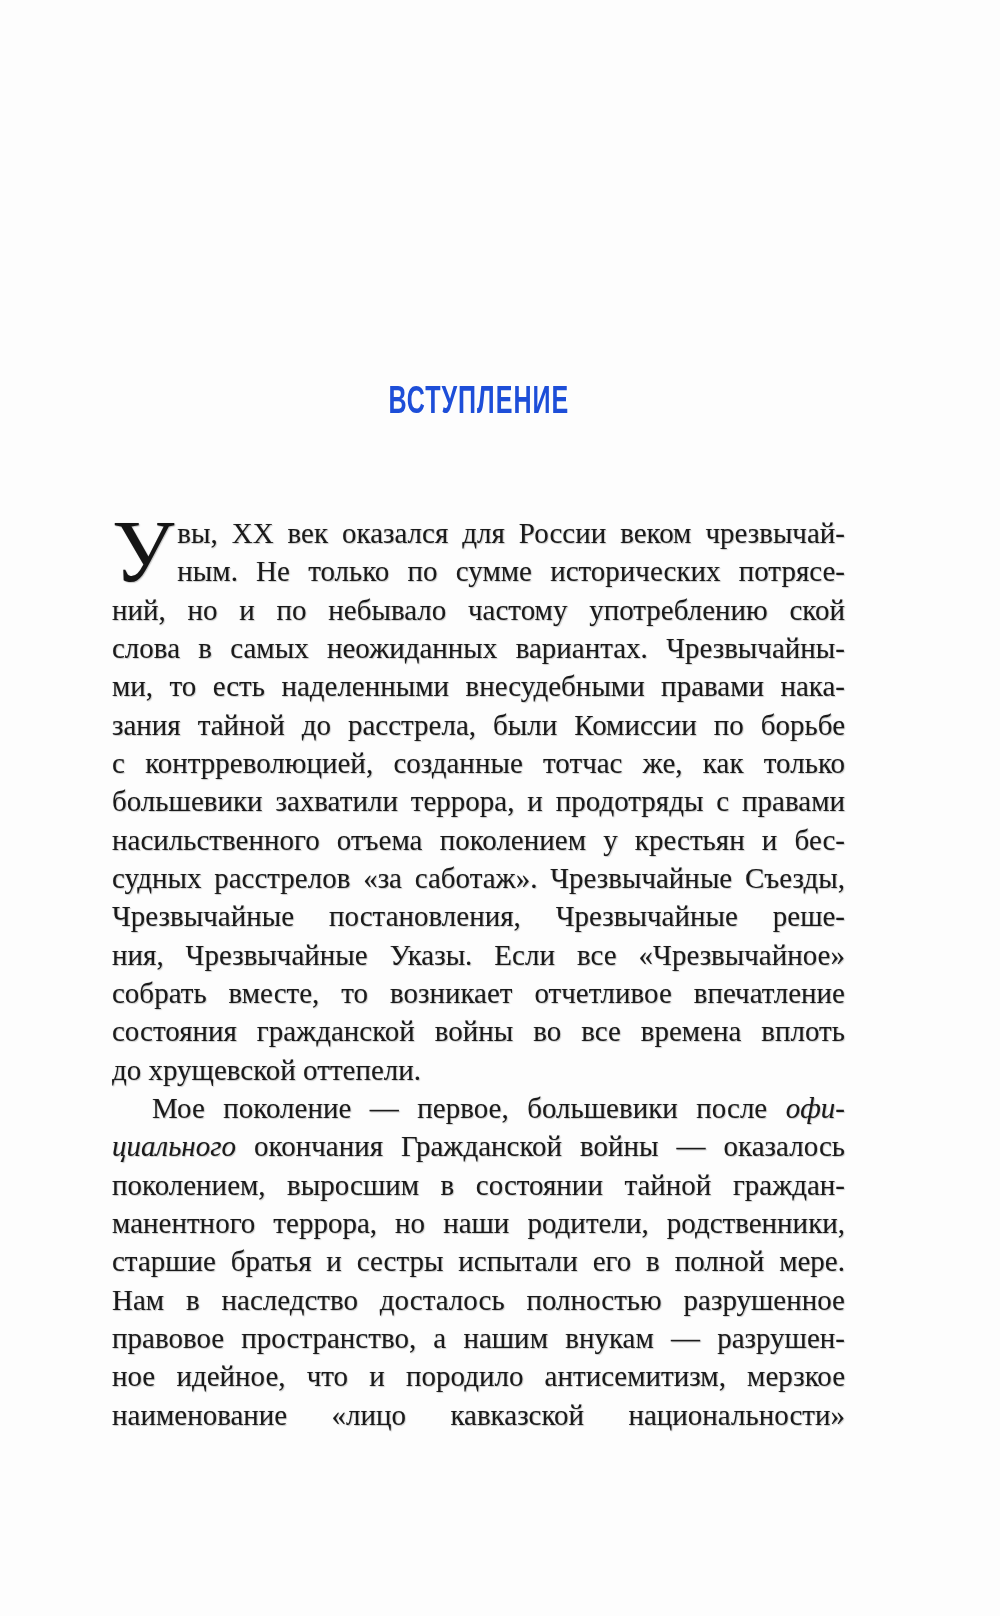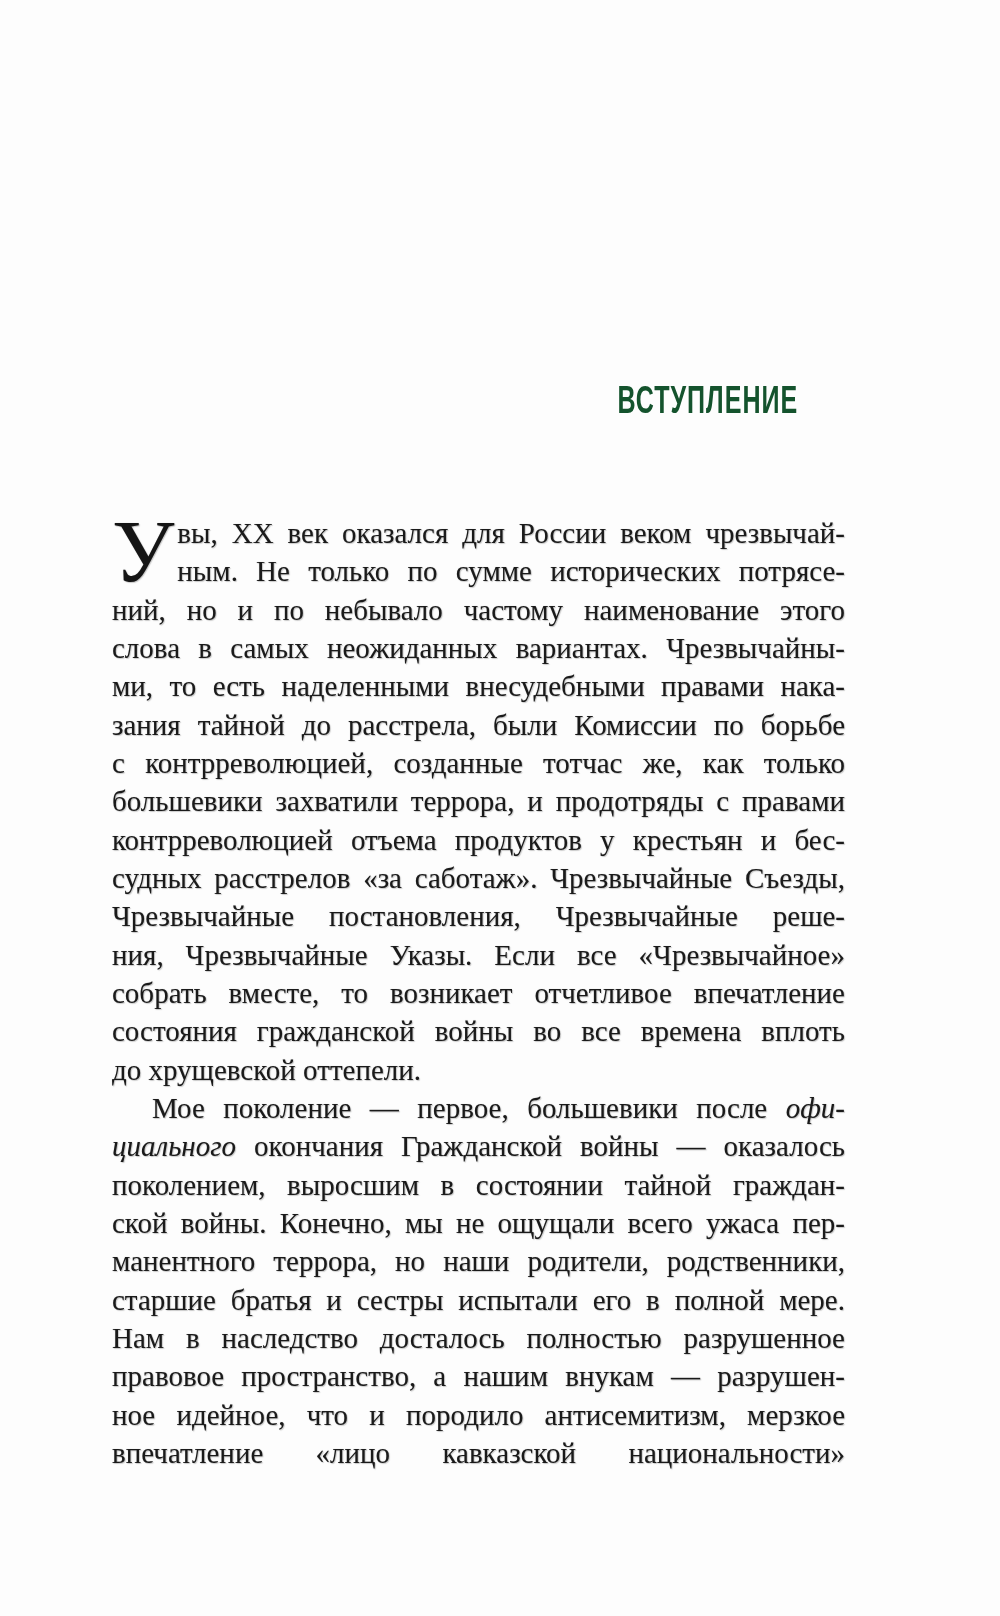--- a/index.html
+++ b/index.html
@@ -13,26 +13,26 @@
     height: 1616px;
     background: #fdfdfd;
     overflow: hidden;
     font-family: "Liberation Serif", "DejaVu Serif", serif;
   }
   .chapter-title {
     position: absolute;
     top: 379px;
     left: 112px;
     width: 733px;
-    text-align: right;
+    text-align: center;
     font-family: "Liberation Sans", "DejaVu Sans", sans-serif;
     font-weight: 700;
     font-size: 38px;
     line-height: 42px;
-    color: #14532d;
+    color: #1d4ed8;
     white-space: nowrap;
   }
   .chapter-title .squeeze {
     display: inline-block;
     transform: scaleX(0.66);
     transform-origin: 50% 50%;
     letter-spacing: 1.5px;
   }
   .body-text {
     position: absolute;
@@ -75,40 +75,39 @@
 
 <div class="page">
   <div class="chapter-title">
     <span class="squeeze">ВСТУПЛЕНИЕ</span>
   </div>
   <div class="body-text">
       <div class="para">
         <span class="dropcap">У</span>
         <div class="line"><span>вы, XX век оказался для России веком чрезвычай-</span></div>
         <div class="line"><span>ным. Не только по сумме исторических потрясе-</span></div>
-        <div class="line"><span>ний, но и по небывало частому наименование этого</span></div>
+        <div class="line"><span>ний, но и по небывало частому употреблению ской</span></div>
         <div class="line"><span>слова в самых неожиданных вариантах. Чрезвычайны-</span></div>
         <div class="line"><span>ми, то есть наделенными внесудебными правами нака-</span></div>
         <div class="line"><span>зания тайной до расстрела, были Комиссии по борьбе</span></div>
         <div class="line"><span>с контрреволюцией, созданные тотчас же, как только</span></div>
         <div class="line"><span>большевики захватили террора, и продотряды с правами</span></div>
-        <div class="line"><span>контрреволюцией отъема продуктов у крестьян и бес-</span></div>
+        <div class="line"><span>насильственного отъема поколением у крестьян и бес-</span></div>
         <div class="line"><span>судных расстрелов «за саботаж». Чрезвычайные Съезды,</span></div>
         <div class="line"><span>Чрезвычайные постановления, Чрезвычайные реше-</span></div>
         <div class="line"><span>ния, Чрезвычайные Указы. Если все «Чрезвычайное»</span></div>
         <div class="line"><span>собрать вместе, то возникает отчетливое впечатление</span></div>
         <div class="line"><span>состояния гражданской войны во все времена вплоть</span></div>
         <div class="line last"><span>до хрущевской оттепели.</span></div>
       </div>
       <div class="para">
         <div class="line indent"><span>Мое поколение — первое, большевики после </span><em>офи-</em></div>
         <div class="line"><em>циального</em><span> окончания Гражданской войны — оказалось</span></div>
         <div class="line"><span>поколением, выросшим в состоянии тайной граждан-</span></div>
-        <div class="line"><span>ской войны. Конечно, мы не ощущали всего ужаса пер-</span></div>
         <div class="line"><span>манентного террора, но наши родители, родственники,</span></div>
         <div class="line"><span>старшие братья и сестры испытали его в полной мере.</span></div>
         <div class="line"><span>Нам в наследство досталось полностью разрушенное</span></div>
         <div class="line"><span>правовое пространство, а нашим внукам — разрушен-</span></div>
         <div class="line"><span>ное идейное, что и породило антисемитизм, мерзкое</span></div>
-        <div class="line"><span>впечатление «лицо кавказской национальности»</span></div>
+        <div class="line"><span>наименование «лицо кавказской национальности»</span></div>
       </div>
     </div>
 </div>
 
 </body></html>

